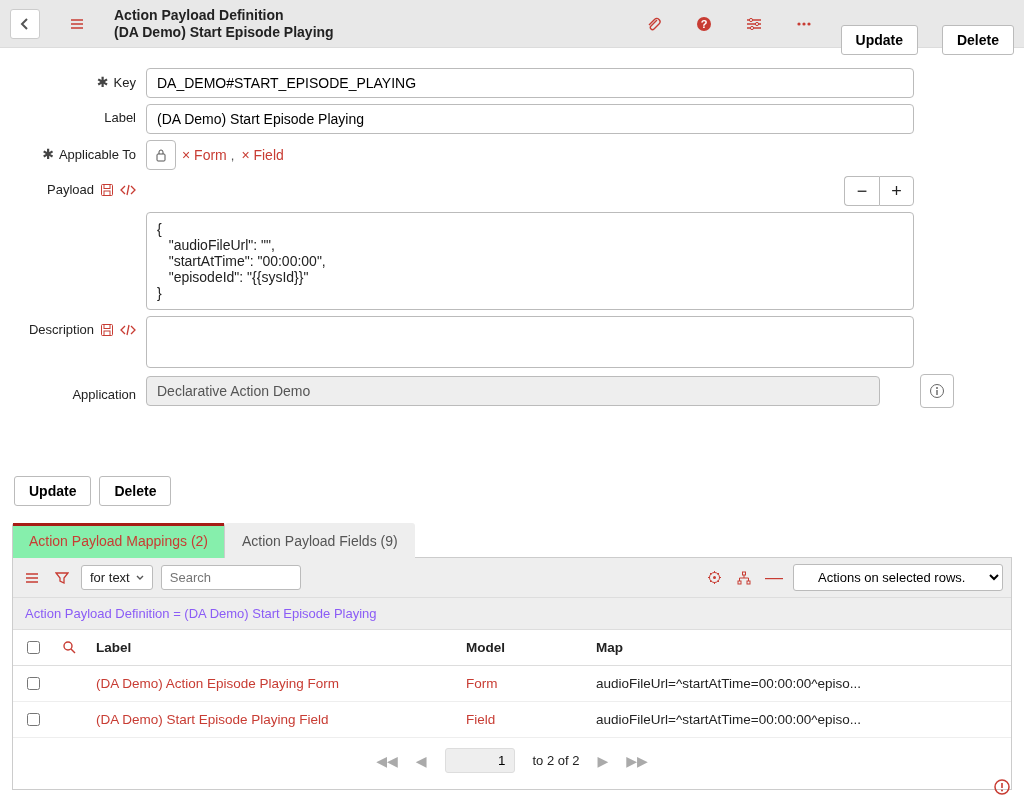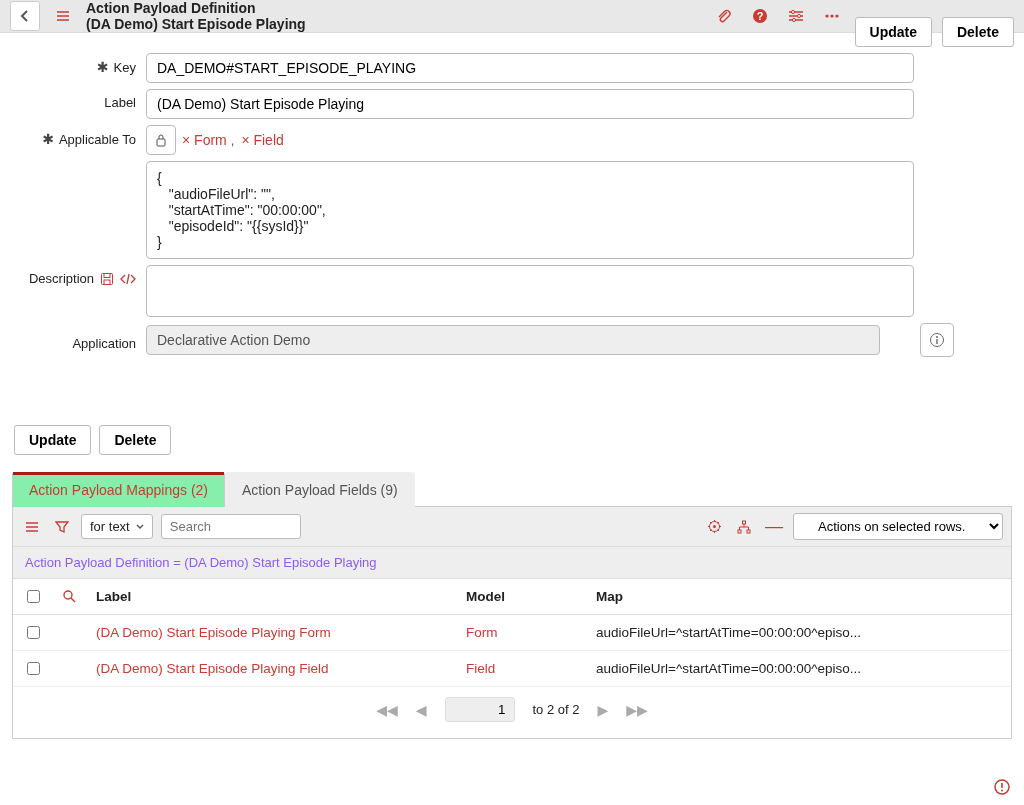--- a/index.html
+++ b/index.html
@@ -1,20 +1,20 @@
 <!DOCTYPE html>
 <html><head>
 <meta charset="utf-8">
 <style>
   * { box-sizing: border-box; }
   html, body { margin: 0; padding: 0; font-family: -apple-system, BlinkMacSystemFont, "Segoe UI", Helvetica, Arial, sans-serif; font-size: 13px; color: #222; background: #fff; }
   .page { width: 1024px; height: 805px; position: relative; display: flex; flex-direction: column; }
 
   
-  .header-bar { background: #e8e8e8; height: 33px; display: flex; align-items: center; padding: 0 10px; gap: 10px; border-bottom: 1px solid #dcdcdc; }
+  .header-bar { background: #e8e8e8; height: 48px; display: flex; align-items: center; padding: 0 10px; gap: 24px; border-bottom: 1px solid #dcdcdc; }
   .back-btn { width: 30px; height: 30px; border: 1px solid #ccc; background: #fff; border-radius: 3px; display: flex; align-items: center; justify-content: center; cursor: pointer; }
   .hdr-icon-btn { width: 26px; height: 26px; display: flex; align-items: center; justify-content: center; cursor: pointer; color: #c83c33; }
   .hdr-title-block { flex: 1; line-height: 1.15; }
   .hdr-title-line1 { font-weight: 700; font-size: 14px; }
   .hdr-title-line2 { font-weight: 700; font-size: 14px; }
   .hdr-btn { background: #fff; border: 1px solid #bbb; border-radius: 3px; padding: 6px 14px; font-weight: 600; cursor: pointer; font-size: 14px; margin-top: 32px; }
 
   
   .form-area { padding: 14px 10px 18px 0; }
   .form-row { display: flex; align-items: flex-start; margin: 6px 0; }
@@ -151,20 +151,43 @@
               <rect x="2" y="6" width="8" height="7" rx="1" stroke="#555" fill="none"></rect>
               <path d="M4 6 V4 a2 2 0 0 1 4 0 V6" stroke="#555" fill="none"></path>
             </svg>
         </div>
         <span class="chip"><span class="chip-x">×</span> <span>Form</span></span>
           <span class="chip-sep">,</span>
         <span class="chip"><span class="chip-x">×</span> <span>Field</span></span>
       </div>
     </div>
 
+    <div class="form-row">
+      <div class="form-label-cell" style="align-items:flex-start;">
+        <span class="label-text">Payload</span>
+        <span class="mini-icon">
+          <svg width="14" height="14" viewBox="0 0 14 14">
+              <rect x="1.5" y="1.5" width="11" height="11" rx="1" stroke="#c83c33" fill="none"></rect>
+              <rect x="4" y="1.5" width="6" height="4" stroke="#c83c33" fill="none"></rect>
+              <rect x="4" y="8" width="6" height="4.5" stroke="#c83c33" fill="none"></rect>
+            </svg>
+        </span>
+        <span class="mini-icon gray-icon" style="color:#c83c33;">
+          <svg width="16" height="12" viewBox="0 0 16 12">
+              <path d="M5 2 L1 6 L5 10 M11 2 L15 6 L11 10 M9 1 L7 11" stroke="#c83c33" stroke-width="1.3" fill="none"></path>
+            </svg>
+        </span>
+      </div>
+      <div class="field-cell" style="justify-content:flex-end;">
+        <div class="pm-group">
+          <div class="pm-btn">−</div>
+          <div class="pm-btn">+</div>
+        </div>
+      </div>
+    </div>
 
     <div class="form-row">
       <div class="form-label-cell"></div>
       <div class="field-cell">
         <div class="textarea-box">{
    "audioFileUrl": "",
    "startAtTime": "00:00:00",
    "episodeId": "{{sysId}}"
 }</div>
       </div>
@@ -274,21 +297,21 @@
           </th>
           <th style="width:370px;">Label</th>
           <th style="width:130px;">Model</th>
           <th>Map</th>
         </tr>
       </thead>
       <tbody>
         <tr>
           <td class="cb-cell"><input type="checkbox" style=""></td>
           <td class="sr-cell"></td>
-          <td><span class="link-red">(DA Demo) Start Episode Playing Form</span></td>
+          <td><span class="link-red">(DA Demo) Action Episode Playing Form</span></td>
           <td><span class="link-red">Form</span></td>
           <td>audioFileUrl=^startAtTime=00:00:00^episo...</td>
         </tr>
         <tr>
           <td class="cb-cell"><input type="checkbox" style=""></td>
           <td class="sr-cell"></td>
           <td><span class="link-red">(DA Demo) Start Episode Playing Field</span></td>
           <td><span class="link-red">Field</span></td>
           <td>audioFileUrl=^startAtTime=00:00:00^episo...</td>
         </tr>

